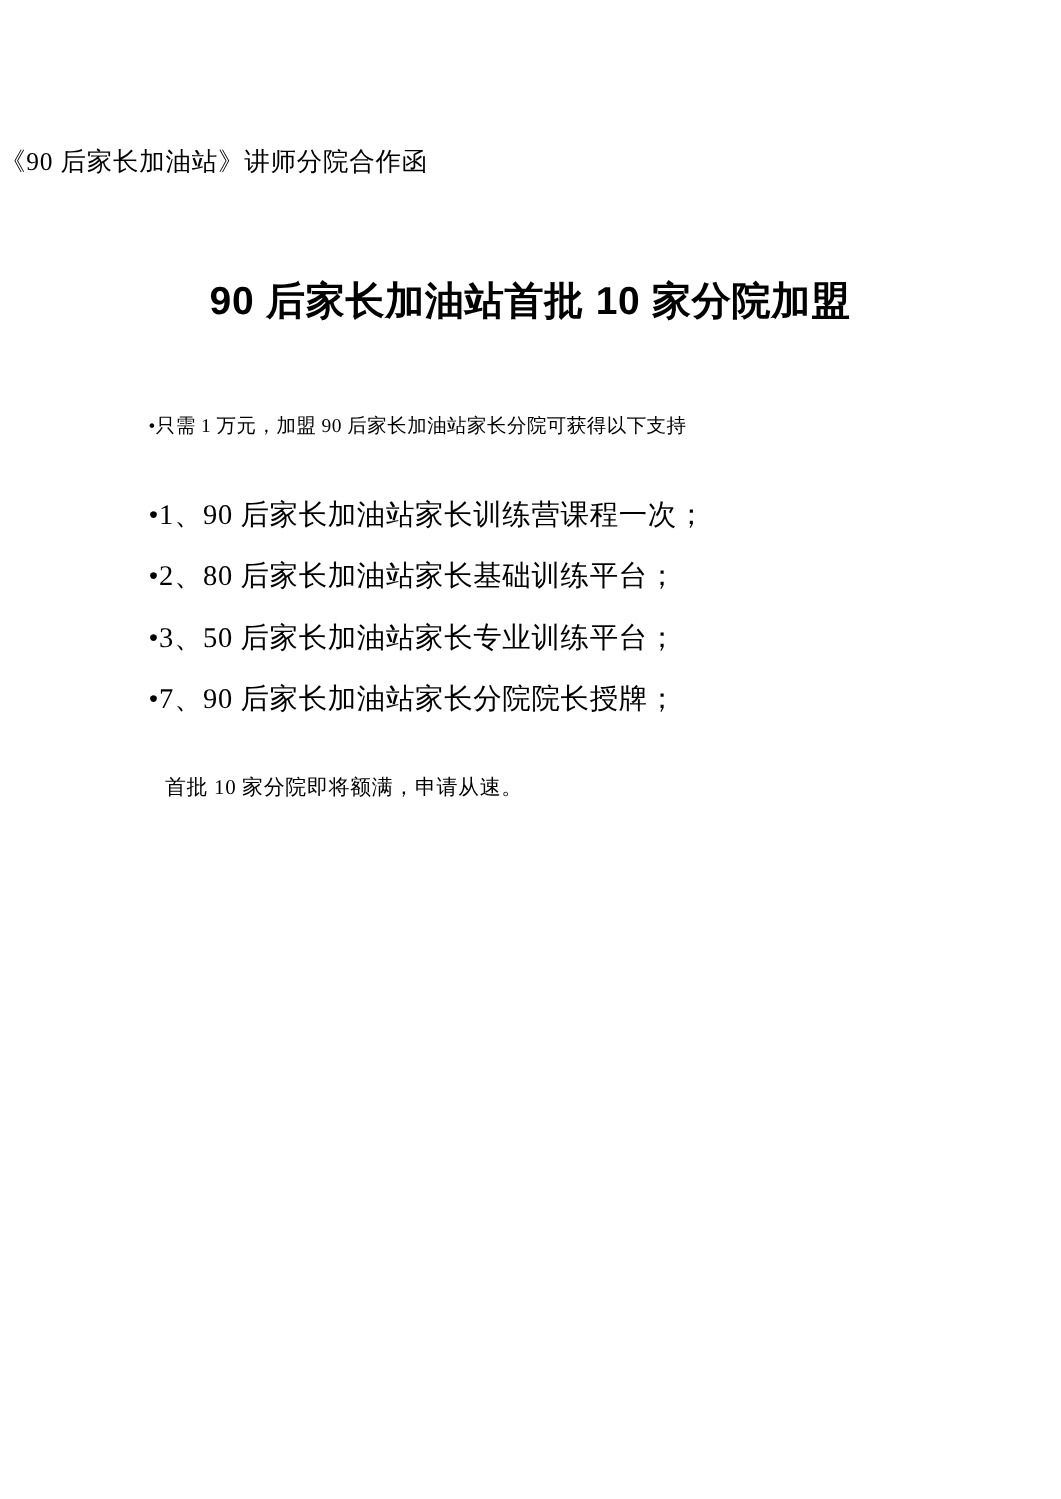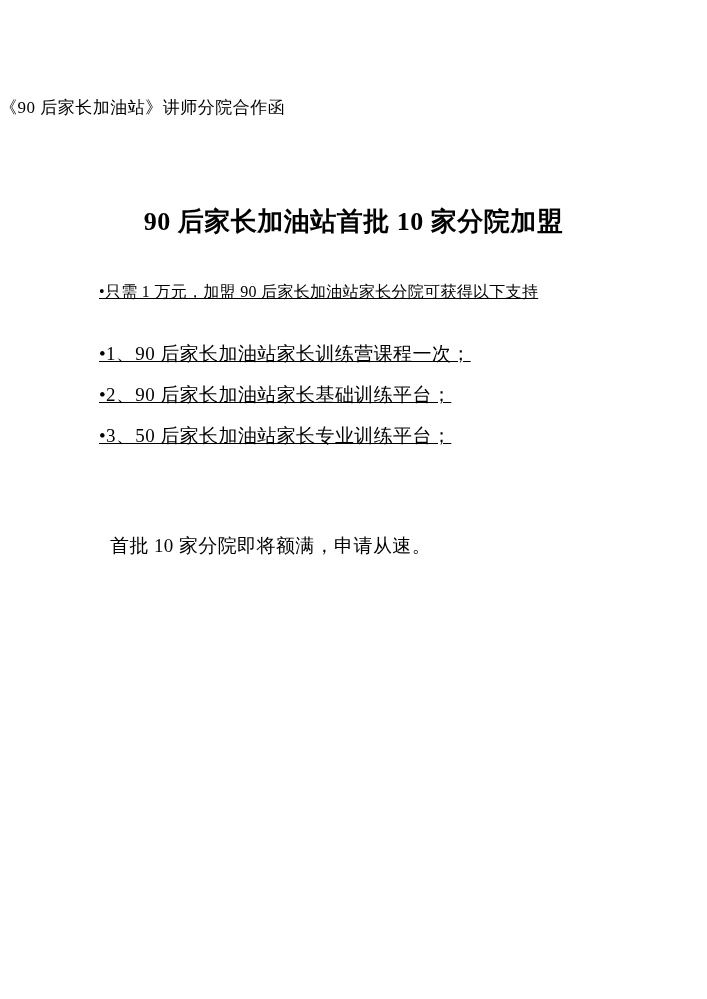--- a/index.html
+++ b/index.html
@@ -26,67 +26,66 @@
     line-height: 1.4;
     margin-top: 96px;
     font-family: "Liberation Serif", "DejaVu Serif", serif;
     letter-spacing: 0.5px;
   }
   .doc-heading {
     text-align: center;
     font-size: 26px;
     font-weight: bold;
     line-height: 1.4;
-    margin-top: 84px;
-    font-family: Liberation Serif, serif;
+    margin-top: 62px;
+    font-family: Liberation Sans, sans-serif;
     letter-spacing: 0.5px;
   }
   .intro {
-    margin-top: 40px;
+    margin-top: 56px;
     margin-left: 99px;
-    font-size: 16px;
+    font-size: 13px;
     line-height: 1.5;
     letter-spacing: 0.3px;
-    text-decoration: underline;
   }
   .bullet-list {
     margin: 0;
     padding: 0;
     list-style: none;
     margin-top: 40px;
     margin-left: 99px;
-    text-decoration: underline;
   }
   .bullet-list li {
     font-size: 19px;
     line-height: 1.0;
     padding: 0;
     margin: 0 0 22px 0;
     letter-spacing: 0.4px;
   }
   .closing {
-    margin-top: 88px;
+    margin-top: 40px;
     margin-left: 110px;
-    font-size: 19px;
+    font-size: 14px;
     line-height: 1.4;
     letter-spacing: 0.4px;
   }
 </style>
 </head>
 <body>
 
 <div class="page">
 
   <div class="doc-title">《90 后家长加油站》讲师分院合作函</div>
 
   <div class="doc-heading">90 后家长加油站首批 10 家分院加盟</div>
 
   <div class="intro">•只需 1 万元，加盟 90 后家长加油站家长分院可获得以下支持</div>
 
   <ul class="bullet-list">
     <li>•1、90 后家长加油站家长训练营课程一次；</li>
-    <li>•2、90 后家长加油站家长基础训练平台；</li>
+    <li>•2、80 后家长加油站家长基础训练平台；</li>
     <li>•3、50 后家长加油站家长专业训练平台；</li>
+    <li>•7、90 后家长加油站家长分院院长授牌；</li>
   </ul>
 
   <div class="closing">首批 10 家分院即将额满，申请从速。</div>
 
 </div>
 
 </body></html>

